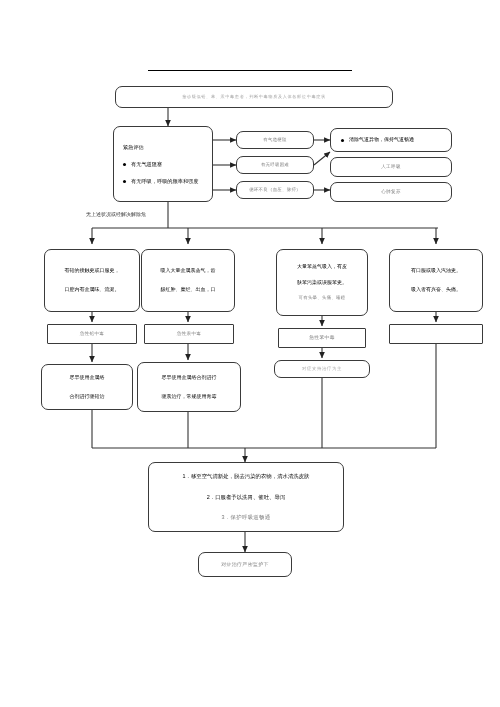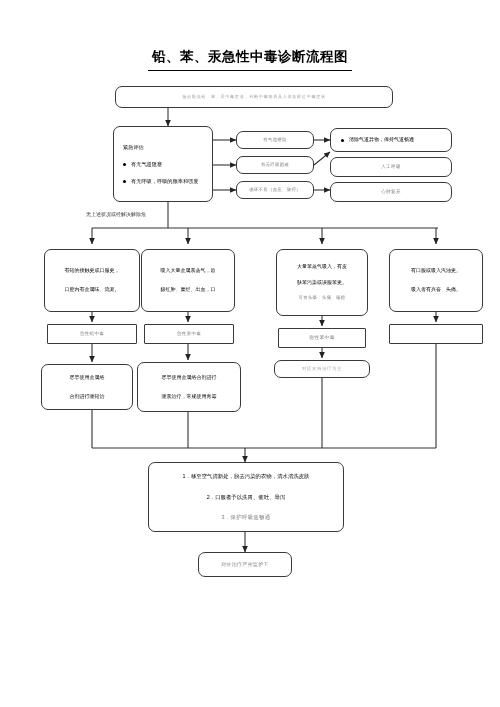--- a/index.html
+++ b/index.html
@@ -74,21 +74,20 @@
 
   .freetext{
     position:absolute;color:#000;white-space:nowrap;
   }
 </style>
 </head>
 <body>
 
 <div id="canvas">
 
-  <div class="title">铅、苯、汞急性中毒诊断流程图</div>
   <div class="title-underline"></div>
 
   <svg class="lines" viewBox="0 0 500 707">
     <defs>
       <marker id="ah" markerWidth="7" markerHeight="7" refX="5.4" refY="2.6" orient="auto">
         <path d="M0,0 L5.6,2.6 L0,5.2 z" fill="#222"></path>
       </marker>
     </defs>
     <g stroke="#333" stroke-width="1.1" fill="none">
 

